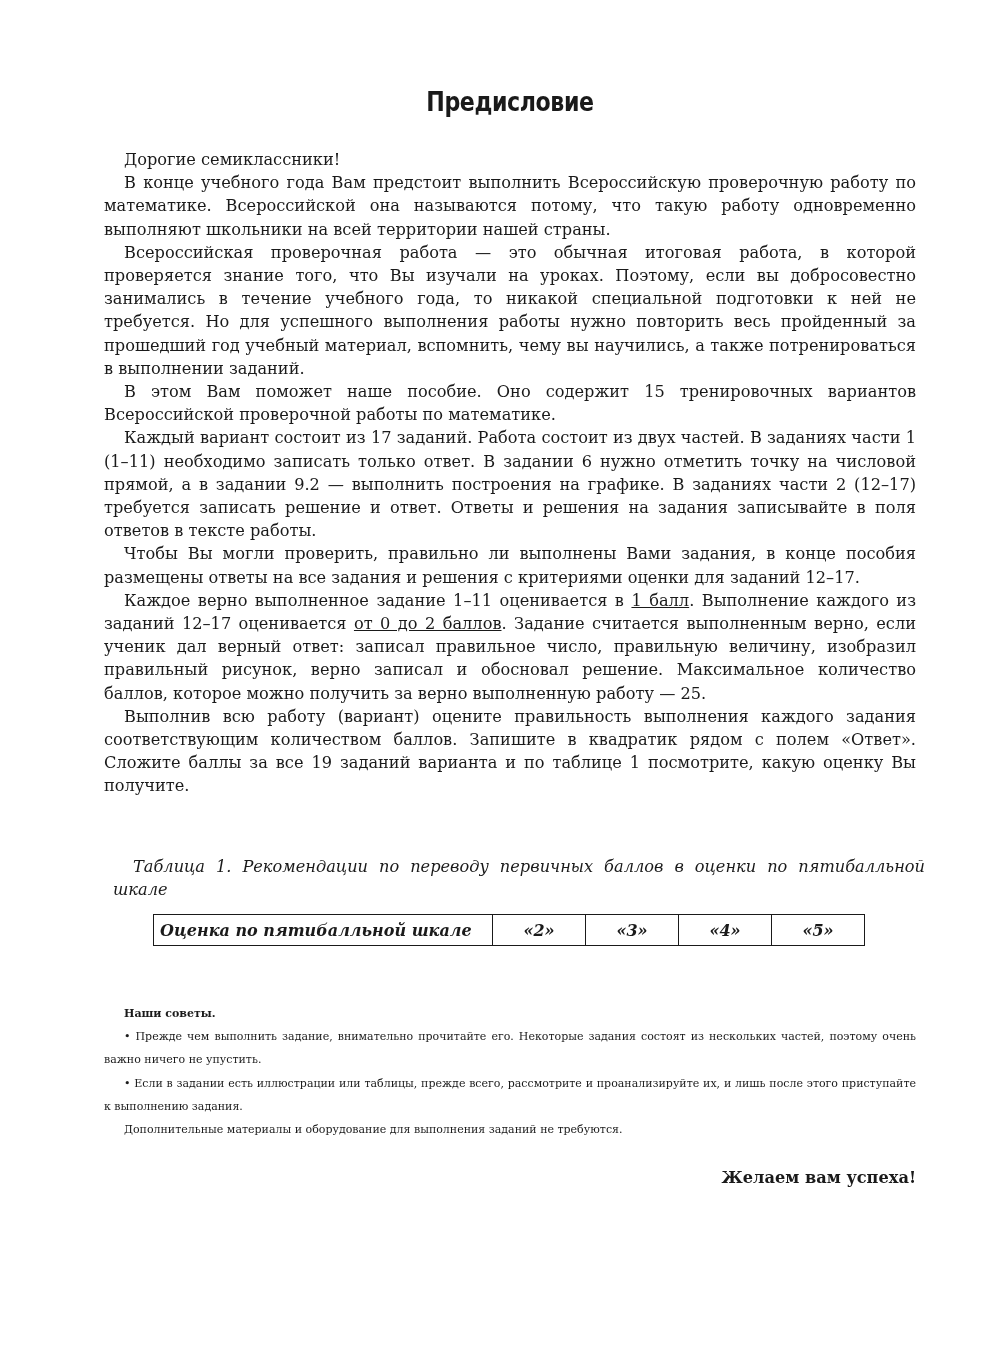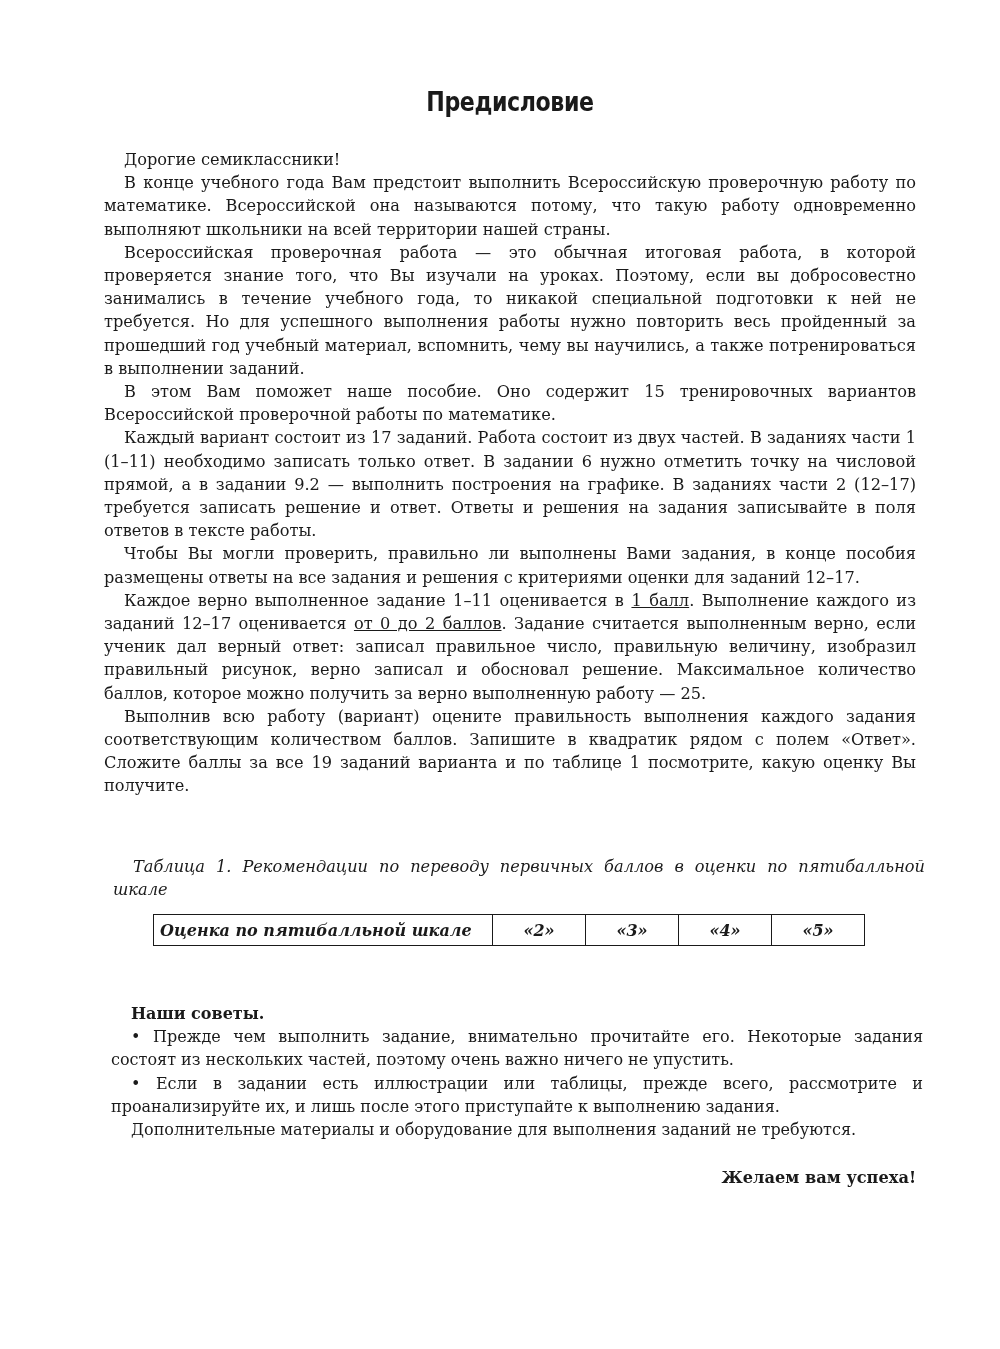--- a/index.html
+++ b/index.html
@@ -24,22 +24,22 @@
     }
     table.grades {
       position: absolute; left: 49px; top: 914px; border-collapse: collapse;
       font-family: "DejaVu Serif", serif; font-size: 16px;
     }
     table.grades td { border: 1.5px solid #1a1a1a; height: 30px; padding: 0 6px; }
     table.grades td.lbl { width: 326px; text-align: left; }
     table.grades td.val { width: 80px; text-align: center; }
     table.grades tr.hdr td { font-weight: bold; font-style: italic; }
     .tips {
-      position: absolute; left: 7px; top: 1002px; width: 812px;
-      font-family: "DejaVu Serif", serif; font-size: 16px; line-height: 23.2px;
+      position: absolute; left: 0; top: 1002px; width: 812px;
+      font-family: "DejaVu Serif", serif; font-size: 11px; line-height: 23.2px;
       text-align: justify;
     }
     .tips p { margin: 0; text-indent: 20px; }
     .tips .head { font-weight: bold; }
     .wish {
       position: absolute; left: 0; top: 1168px; width: 812px; text-align: right;
       font-family: "DejaVu Serif", serif; font-weight: bold; font-size: 16.2px;
     }
   </style>
 </head>

